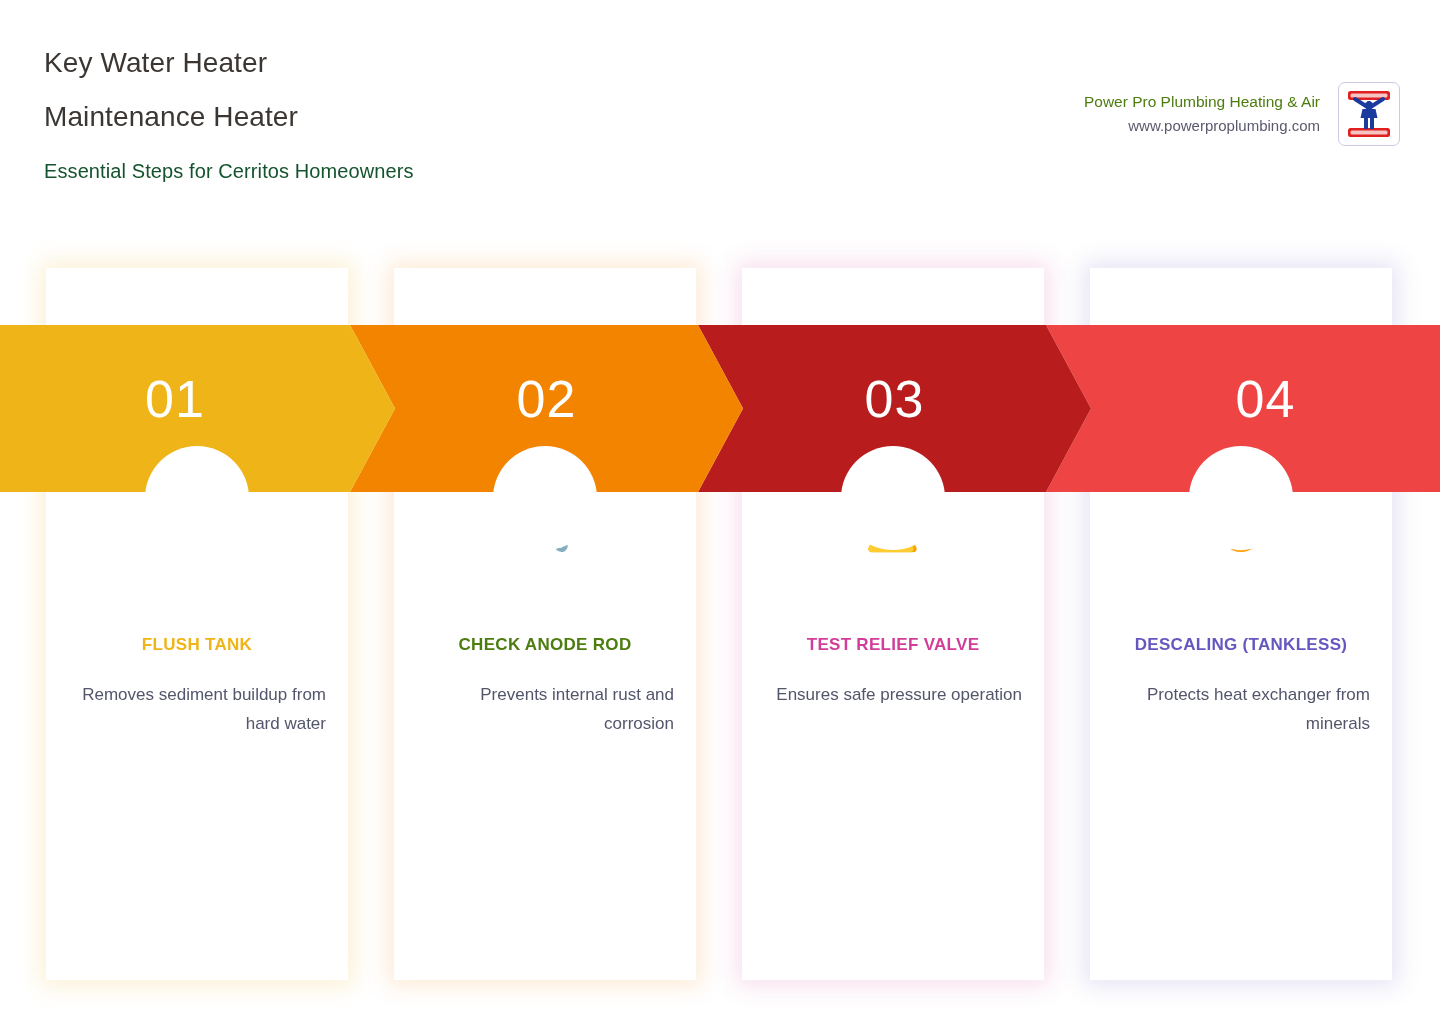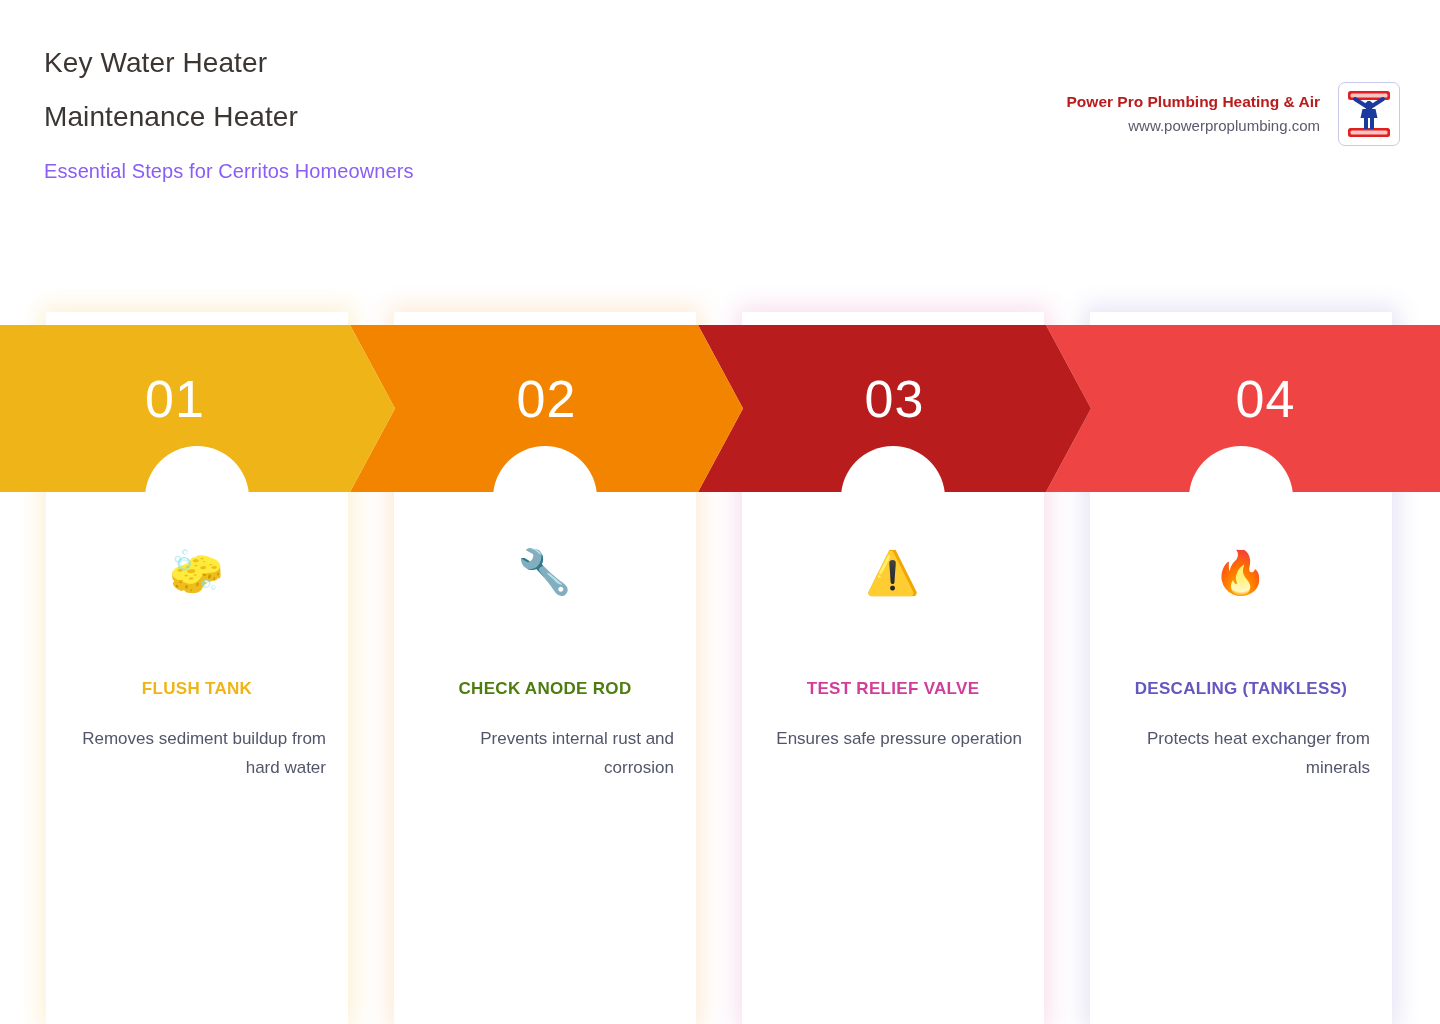--- a/index.html
+++ b/index.html
@@ -33,40 +33,40 @@
     font-weight: 400;
     color: #3c3632;
     line-height: 54px;
     letter-spacing: 0.1px;
     white-space: nowrap;
   }
   .subtitle {
     margin-top: 14px;
     font-size: 20px;
     font-weight: 400;
-    color: #8b5cf6;
+    color: #14532d;
     line-height: 26px;
     letter-spacing: 0.1px;
   }
 
   .brand {
     position: absolute;
     right: 40px;
     top: 82px;
     display: flex;
     align-items: center;
     gap: 18px;
   }
   .brand-text {
     text-align: right;
   }
   .brand-name {
     font-size: 15.5px;
-    font-weight: 700;
-    color: #b91c1c;
+    font-weight: 400;
+    color: #4d7c0f;
     line-height: 22px;
     white-space: nowrap;
     margin-left: 24px;
   }
   .brand-url {
     font-size: 15px;
     font-weight: 400;
     color: #5a5a6e;
     line-height: 22px;
     margin-top: 2px;
@@ -183,21 +183,21 @@
 
   
   .chev.s1 .num { padding-right: 45px; }
   .chev.s2 .num { padding-left: 45px; padding-right: 45px; }
   .chev.s3 .num { padding-left: 45px; padding-right: 45px; }
   .chev.s4 .num { padding-left: 45px; }
 
   
   .card { z-index: 2; }
   .notch, .card-icon, .card-heading, .card-desc { position: absolute; }
-  .card { isolation: isolate; margin-top: 44px; }
+  .card { isolation: isolate; }
   .notch-layer {
     position: absolute;
     left: 0; top: 268px;
     width: 1440px; height: 714px;
     z-index: 6;
     pointer-events: none;
   }
   .notch-layer .notch-c {
     position: absolute;
     top: 178px;

